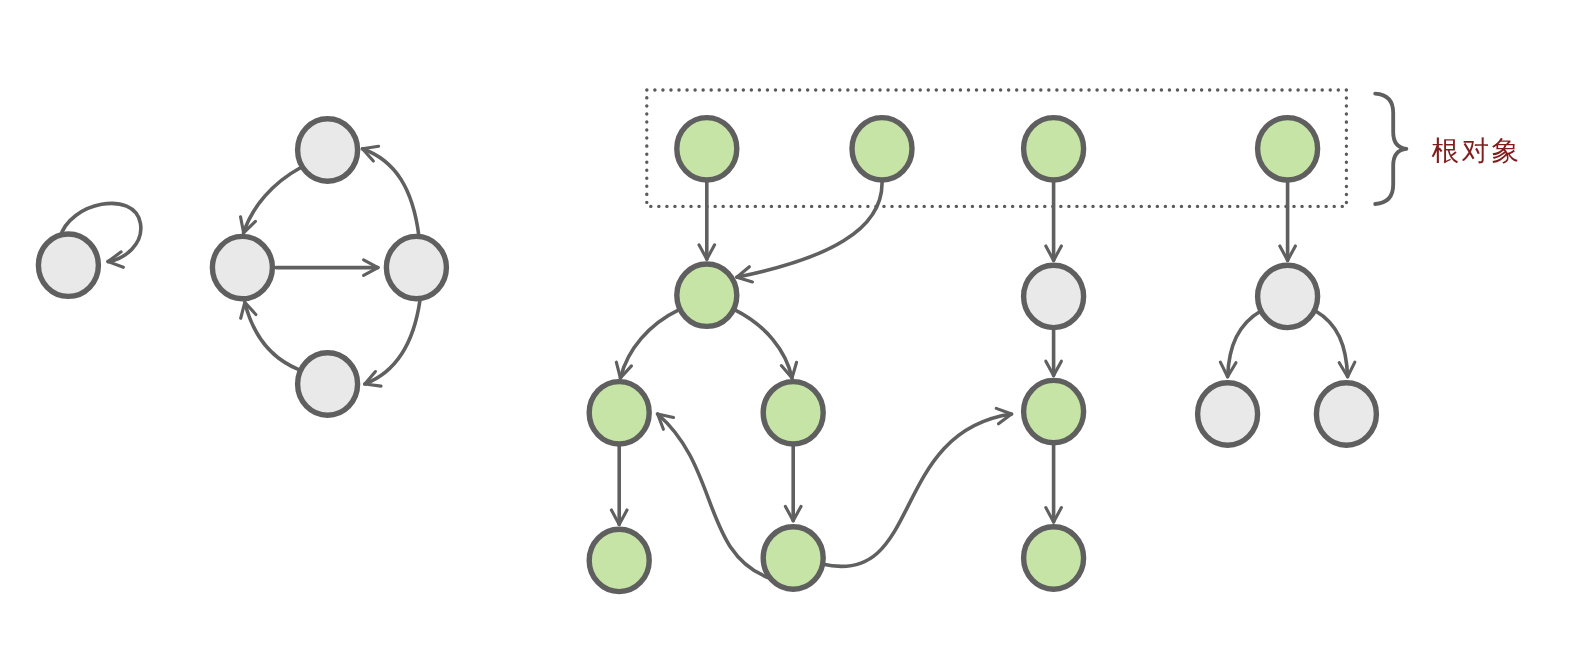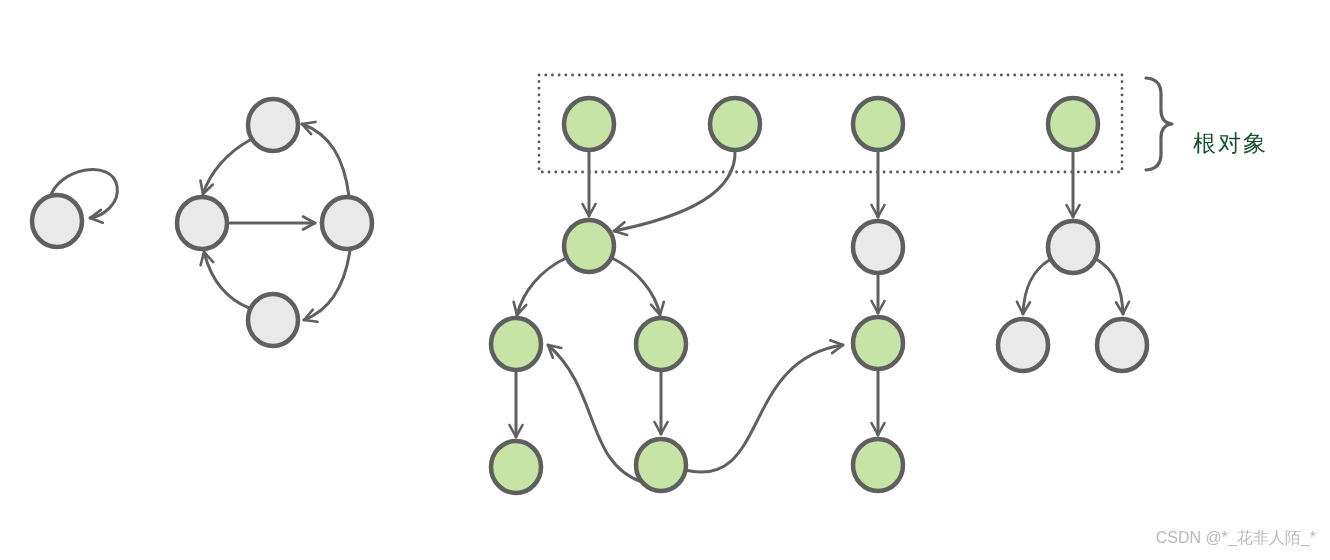--- a/index.html
+++ b/index.html
@@ -16,24 +16,24 @@
     overflow: hidden;
   }
   .stage svg {
     position: absolute;
     left: 0;
     top: 0;
   }
   .root-label {
     position: absolute;
     left: 1193px;
-    top: 128px;
+    top: 110px;
     font-size: 23px;
     letter-spacing: 2px;
-    color: #14532d;
+    color: #7f1d1d;
     white-space: nowrap;
   }
   .watermark {
     position: absolute;
     right: 14px;
     top: 528px;
     font-size: 16px;
     color: #b9b9b9;
     white-space: nowrap;
   }
@@ -92,14 +92,13 @@
       <ellipse cx="516" cy="467" rx="25" ry="26" class="node-circle" fill="#c6e4a5" stroke="#5f5f5f" stroke-width="4.5"></ellipse>
       <ellipse cx="661" cy="465" rx="25" ry="26" class="node-circle" fill="#c6e4a5" stroke="#5f5f5f" stroke-width="4.5"></ellipse>
       <ellipse cx="878" cy="247" rx="25" ry="26" class="node-circle" fill="#e9e9e9" stroke="#5f5f5f" stroke-width="4.5"></ellipse>
       <ellipse cx="878" cy="343" rx="25" ry="26" class="node-circle" fill="#c6e4a5" stroke="#5f5f5f" stroke-width="4.5"></ellipse>
       <ellipse cx="878" cy="465" rx="25" ry="26" class="node-circle" fill="#c6e4a5" stroke="#5f5f5f" stroke-width="4.5"></ellipse>
       <ellipse cx="1073" cy="247" rx="25" ry="26" class="node-circle" fill="#e9e9e9" stroke="#5f5f5f" stroke-width="4.5"></ellipse>
       <ellipse cx="1023" cy="345" rx="25" ry="26" class="node-circle" fill="#e9e9e9" stroke="#5f5f5f" stroke-width="4.5"></ellipse>
       <ellipse cx="1122" cy="345" rx="25" ry="26" class="node-circle" fill="#e9e9e9" stroke="#5f5f5f" stroke-width="4.5"></ellipse>
     </svg>
   <div class="root-label">根对象</div>
-  <div class="watermark">CSDN @*_花非人陌_*</div>
 </div>
 
 </body></html>

